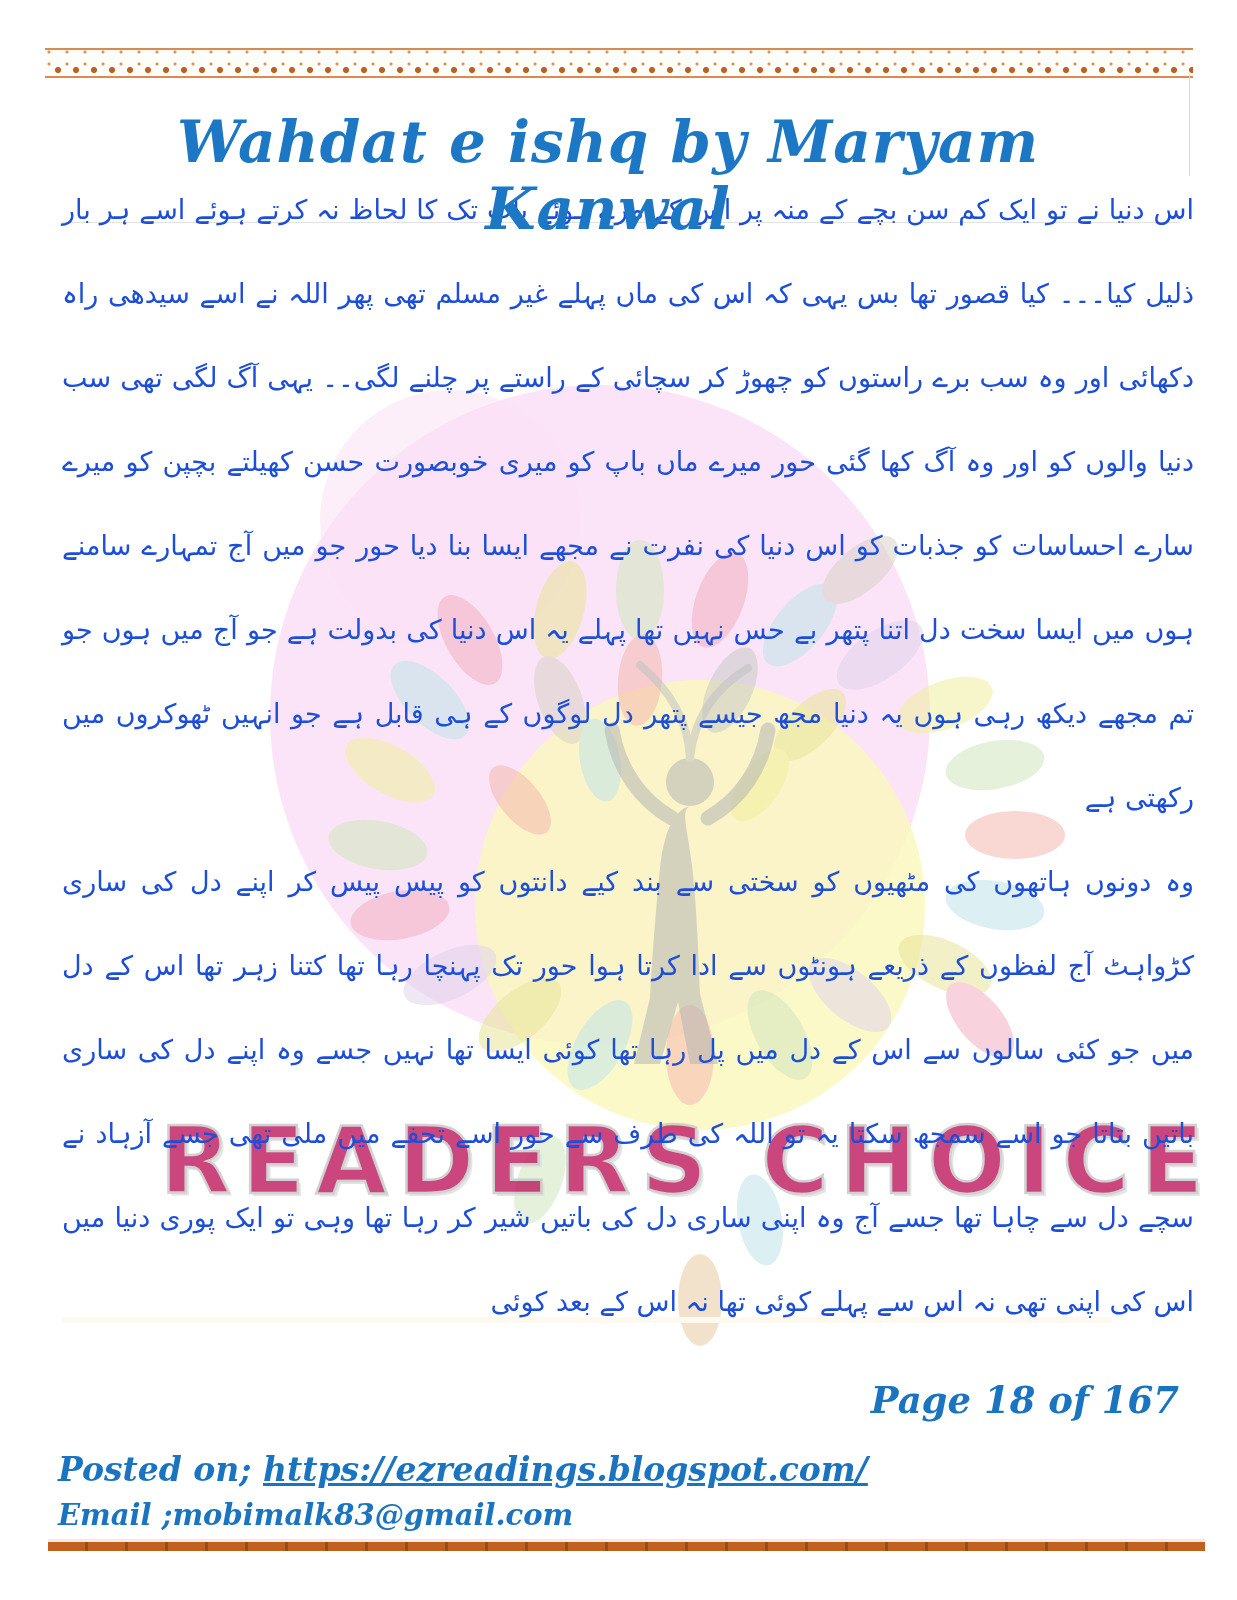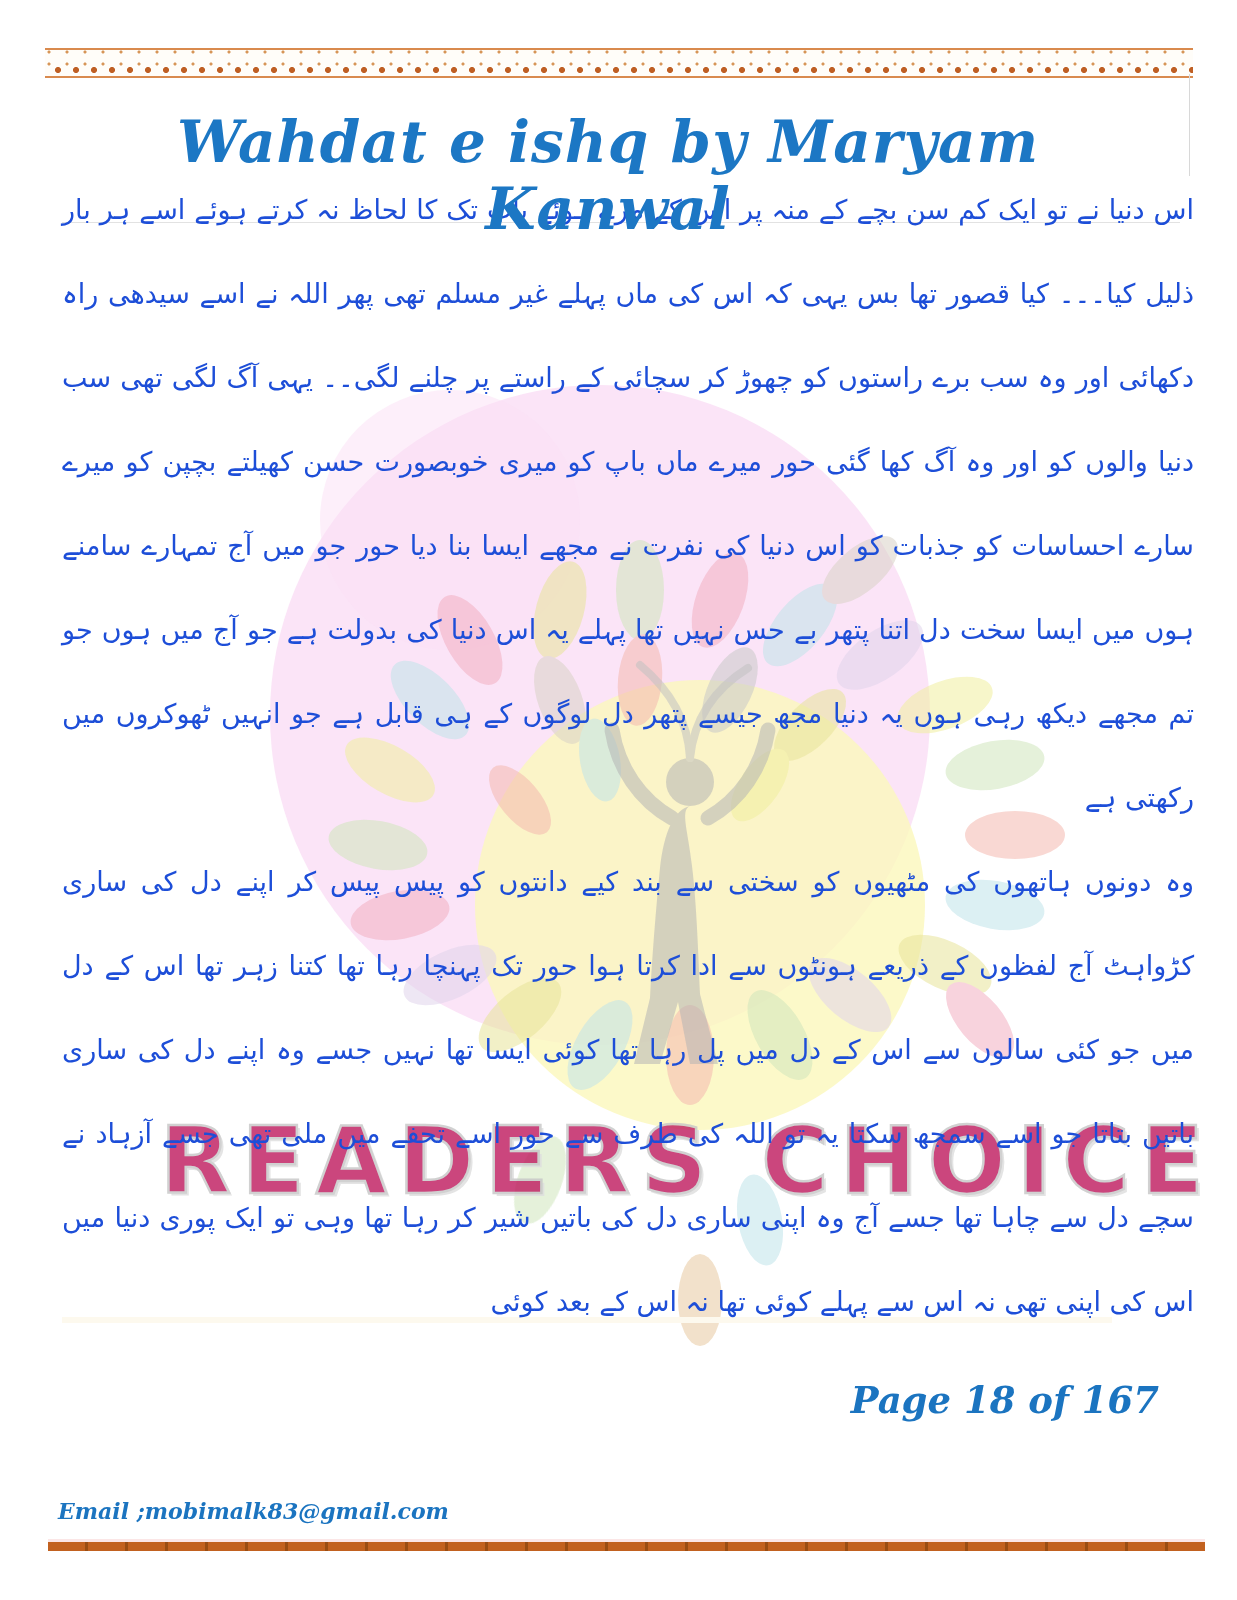--- a/index.html
+++ b/index.html
@@ -64,33 +64,33 @@
   .artifact-underline{position:absolute;left:62px;top:222px;width:1118px;height:1px;background:#e2e2e2;z-index:2;}
   .artifact-vline{position:absolute;left:1189px;top:74px;width:1px;height:102px;background:#d8d8d8;z-index:2;}
   .artifact-band{position:absolute;left:62px;top:1317px;width:1050px;height:6px;background:#fdf9ee;z-index:0;}
   
   .footer-script{
     font-family:"DejaVu Serif", serif;
     font-style:italic;font-weight:bold;
     color:#1b74c0;
   }
   .page-indicator{
-    position:absolute;right:78px;top:1378px;
+    position:absolute;right:58px;top:1378px;
     font-size:37px;
     z-index:3;
   }
   .posted-line{
     position:absolute;left:58px;top:1450px;
     font-size:33px;
     z-index:3;white-space:nowrap;
   }
   .posted-line .url{text-decoration:underline;cursor:pointer;}
   .email-line{
     position:absolute;left:58px;top:1498px;
-    font-size:22px;
+    font-size:29px;
     z-index:3;white-space:nowrap;
   }
   
   .bottom-rule{
     position:absolute;left:48px;right:32px;top:1542px;height:9px;
     background:repeating-linear-gradient(90deg,#c2611f 0 37px,#9a4d13 37px 40px);
     box-shadow:0 -3px 0 #fbe6e6;
     z-index:3;
   }
 </style>
@@ -158,20 +158,23 @@
   <div class="artifact-vline"></div>
   <div class="artifact-band"></div>
 
   <div class="body-text" lang="ur" dir="rtl">
     <p>اس دنیا نے تو ایک کم سن بچے کے منہ پر اس کے مرے ہوئے باپ تک کا لحاظ نہ کرتے ہوئے اسے ہر بار ذلیل کیا۔۔۔ کیا قصور تھا بس یہی کہ اس کی ماں پہلے غیر مسلم تھی پھر اللہ نے اسے سیدھی راہ دکھائی اور وہ سب برے راستوں کو چھوڑ کر سچائی کے راستے پر چلنے لگی۔۔ یہی آگ لگی تھی سب دنیا والوں کو اور وہ آگ کھا گئی حور میرے ماں باپ کو میری خوبصورت حسن کھیلتے بچپن کو میرے سارے احساسات کو جذبات کو اس دنیا کی نفرت نے مجھے ایسا بنا دیا حور جو میں آج تمہارے سامنے ہوں میں ایسا سخت دل اتنا پتھر بے حس نہیں تھا پہلے یہ اس دنیا کی بدولت ہے جو آج میں ہوں جو تم مجھے دیکھ رہی ہوں یہ دنیا مجھ جیسے پتھر دل لوگوں کے ہی قابل ہے جو انہیں ٹھوکروں میں رکھتی ہے</p>
     <p>وہ دونوں ہاتھوں کی مٹھیوں کو سختی سے بند کیے دانتوں کو پیس پیس کر اپنے دل کی ساری کڑواہٹ آج لفظوں کے ذریعے ہونٹوں سے ادا کرتا ہوا حور تک پہنچا رہا تھا کتنا زہر تھا اس کے دل میں جو کئی سالوں سے اس کے دل میں پل رہا تھا کوئی ایسا تھا نہیں جسے وہ اپنے دل کی ساری باتیں بتاتا جو اسے سمجھ سکتا یہ تو اللہ کی طرف سے حور اسے تحفے میں ملی تھی جسے آزہاد نے سچے دل سے چاہا تھا جسے آج وہ اپنی ساری دل کی باتیں شیر کر رہا تھا وہی تو ایک پوری دنیا میں اس کی اپنی تھی نہ اس سے پہلے کوئی تھا نہ اس کے بعد کوئی</p>
   </div>
 
   <div class="page-indicator footer-script">Page 18 of 167</div>
 
+  <div class="posted-line footer-script">
+    <span>Posted on; </span><span class="url">https://ezreadings.blogspot.com/</span>
+  </div>
 
   <div class="email-line footer-script">
     <span>Email ;</span><span>mobimalk83@gmail.com</span>
   </div>
 
   <div class="bottom-rule"></div>
 
 </div>
 
 </body></html>

